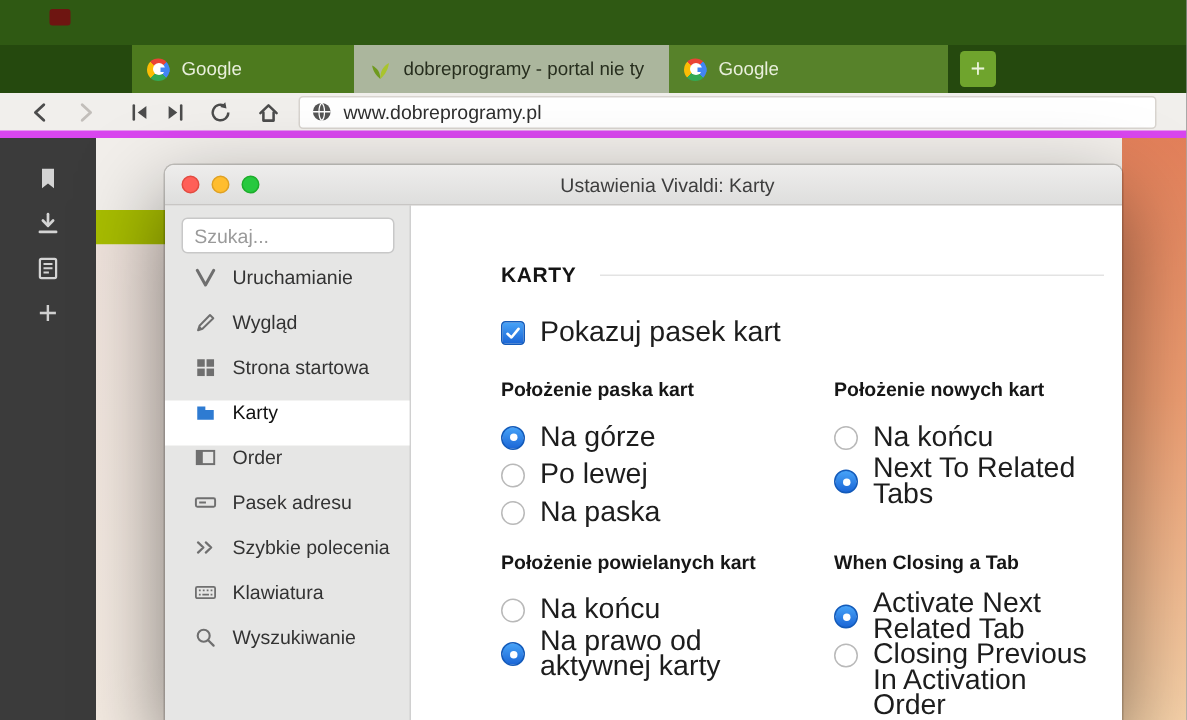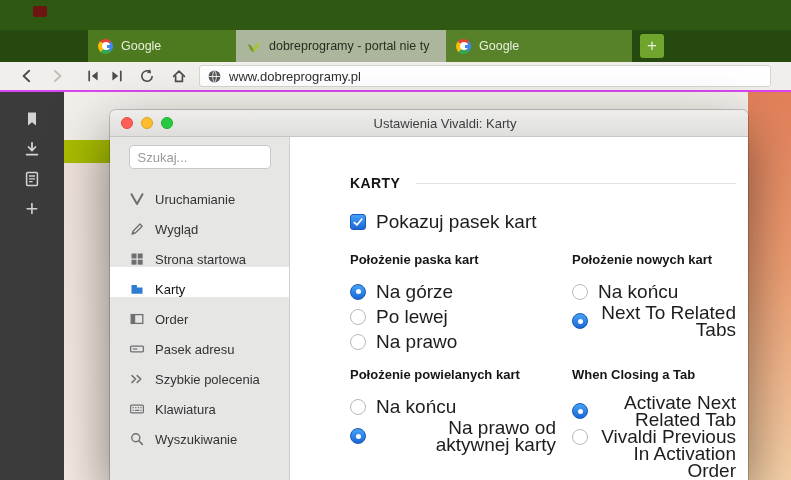--- a/index.html
+++ b/index.html
@@ -20,21 +20,21 @@
   .new-tab{position:absolute;left:640px;top:4px;width:24px;height:24px;border-radius:3px;
            background:var(--new_tab_green,#6fa42d);color:#eaf3da;font-size:17px;line-height:24px;text-align:center;}
   .gicon{width:15px;height:15px;border-radius:50%;position:relative;flex:none;
          background:conic-gradient(from 45deg,#4285f4 0 25%,#34a853 0 50%,#fbbc05 0 75%,#ea4335 0 100%);}
   .gicon::before{content:"";position:absolute;inset:3.5px;background:#fff;border-radius:50%;}
   .gicon::after{content:"";position:absolute;top:6.2px;right:0;width:6.5px;height:3px;background:#4285f4;}
   .sprout{width:15px;height:15px;flex:none;}
 
   
   .address-bar{position:absolute;left:0;top:62px;width:100%;height:30px;background:#f1efec;
-               border-bottom:2px solid #d946ef;box-sizing:border-box;display:flex;align-items:center;padding-left:19px;}
+               border-bottom:5px solid #d946ef;box-sizing:border-box;display:flex;align-items:center;padding-left:19px;}
   .navbtn{flex:none;width:16px;height:16px;color:#4c4c4c;}
   .navbtn.disabled{color:#c2beba;}
   .nb-back{margin-right:14px}.nb-fwd{margin-right:20px}.nb-prev{margin-right:8px}
   .nb-next{margin-right:14px}.nb-reload{margin-right:16px}
   .url-field{flex:1;height:22px;margin:0 20px 0 12px;background:#fff;border:1px solid #d8d4cf;border-radius:3px;
              display:flex;align-items:center;gap:7px;padding:0 7px;font-size:13px;color:#2f2f2f;box-sizing:border-box;}
 
   
   .side-panel{position:absolute;left:0;top:92px;width:64px;height:388px;background:var(--panel_bg,#3b3b3b);
               display:flex;flex-direction:column;align-items:center;padding-top:18px;gap:12px;box-sizing:border-box;color:#d4d4d4;}
@@ -53,41 +53,41 @@
             box-shadow:0 22px 55px rgba(0,0,0,.5),0 0 0 1px rgba(0,0,0,.18);display:flex;flex-direction:column;overflow:hidden;}
   .titlebar{height:26px;flex:none;background:linear-gradient(#eeedec,#dededd);border-bottom:1px solid #c8c6c4;
             position:relative;display:flex;align-items:center;justify-content:center;font-size:13px;color:#3e3e3e;padding-left:32px;}
   .lights{position:absolute;left:11px;top:7px;display:flex;gap:8px;}
   .light{width:12px;height:12px;border-radius:50%;box-sizing:border-box;}
   .light.red{background:#ff5f58;border:1px solid #e24b40;}
   .light.yellow{background:#ffbd2e;border:1px solid #dfa123;}
   .light.green{background:#27c93f;border:1px solid #1dad2b;}
   .sbody{flex:1;display:flex;min-height:0;}
 
-  .snav{width:180px;flex:none;background:#e6e6e5;border-right:1px solid #d0d0d0;padding-top:8px;box-sizing:border-box;}
+  .snav{width:164px;flex:none;background:#e6e6e5;border-right:1px solid #d0d0d0;padding-top:8px;box-sizing:border-box;}
   .search{display:block;width:142px;height:24px;margin:0 auto 8px;box-sizing:border-box;border:1px solid #c8c8c8;
           border-radius:4px;background:#fff;font:13px "Liberation Sans","DejaVu Sans",sans-serif;color:#444;padding:0 8px;outline:none;}
   .search::placeholder{color:#9a9a9a;}
-  .nav-item{height:30px;display:flex;align-items:flex-end;gap:10px;padding-left:19px;font-size:13px;color:#333;}
+  .nav-item{height:30px;display:flex;align-items:flex-start;gap:10px;padding-left:19px;font-size:13px;color:#333;}
   .nav-item.sel{background:#fff;color:#111;}
   .nicon{width:16px;height:16px;flex:none;color:#6f6f6f;}
   .nav-item.sel .nicon{color:var(--selected_icon_blue,#2e7bd2);}
 
   .scontent{flex:1;min-width:0;padding:38px 12px 0 60px;box-sizing:border-box;background:#fff;}
   .heading-row{display:flex;align-items:center;}
   .heading-row h1{margin:0;font-size:14px;font-weight:700;letter-spacing:.4px;color:#141414;}
   .rule{flex:1;height:1px;background:#e3e3e3;margin-left:16px;}
   .check-row{margin-top:22px;display:flex;align-items:center;gap:10px;}
   .checkbox{width:16px;height:16px;border-radius:3px;background:linear-gradient(#47a3f8,var(--accent,#1b66d6));
             border:1px solid #135ab9;box-sizing:border-box;flex:none;}
   .check-label,.opt-label{font-size:19px;color:#1d1d1d;line-height:17px;}
   .grid{display:grid;grid-template-columns:206px minmax(0,1fr);margin-top:22px;gap:16px;}
   .grid.g2{margin-top:13px;}
   .section h2{margin:0 0 12px;font-size:13px;font-weight:700;color:#161616;}
-  .opt{min-height:25px;display:flex;align-items:center;gap:10px;text-align:right;}
+  .opt{min-height:25px;display:flex;align-items:center;gap:10px;}
   .opt.multi{align-items:flex-start;}
   .opt.multi .radio{margin-top:1px;}
   .radio{width:16px;height:16px;border-radius:50%;box-sizing:border-box;flex:none;position:relative;}
   .radio.off{background:#fff;border:1px solid #b9b9b9;}
   .radio.on{background:linear-gradient(#47a3f8,var(--accent,#1b66d6));border:1px solid #135ab9;}
   .radio.on::after{content:"";position:absolute;left:50%;top:50%;width:5px;height:5px;margin:-2.5px 0 0 -2.5px;
                    border-radius:50%;background:#fff;}
   svg{display:block;}
 </style>
 </head>
@@ -313,21 +313,21 @@
             <div class="opt">
               <span class="radio on"></span>
               <span class="opt-label">Na górze</span>
             </div>
             <div class="opt">
               <span class="radio off"></span>
               <span class="opt-label">Po lewej</span>
             </div>
             <div class="opt">
               <span class="radio off"></span>
-              <span class="opt-label">Na prawo</span>
+              <span class="opt-label">Na paska</span>
             </div>
           </div>
           <div class="section">
             <h2>Położenie nowych kart</h2>
             <div class="opt">
               <span class="radio off"></span>
               <span class="opt-label">Na końcu</span>
             </div>
             <div class="opt">
               <span class="radio on"></span>
@@ -349,21 +349,21 @@
             </div>
           </div>
           <div class="section">
             <h2>When Closing a Tab</h2>
             <div class="opt">
               <span class="radio on"></span>
               <span class="opt-label">Activate Next Related Tab</span>
             </div>
             <div class="opt multi">
               <span class="radio off"></span>
-              <span class="opt-label">Vivaldi Previous In Activation Order</span>
+              <span class="opt-label">Closing Previous In Activation Order</span>
             </div>
           </div>
         </div>
       </div>
     </div>
   </div>
 
 </div>
 
 </body></html>

